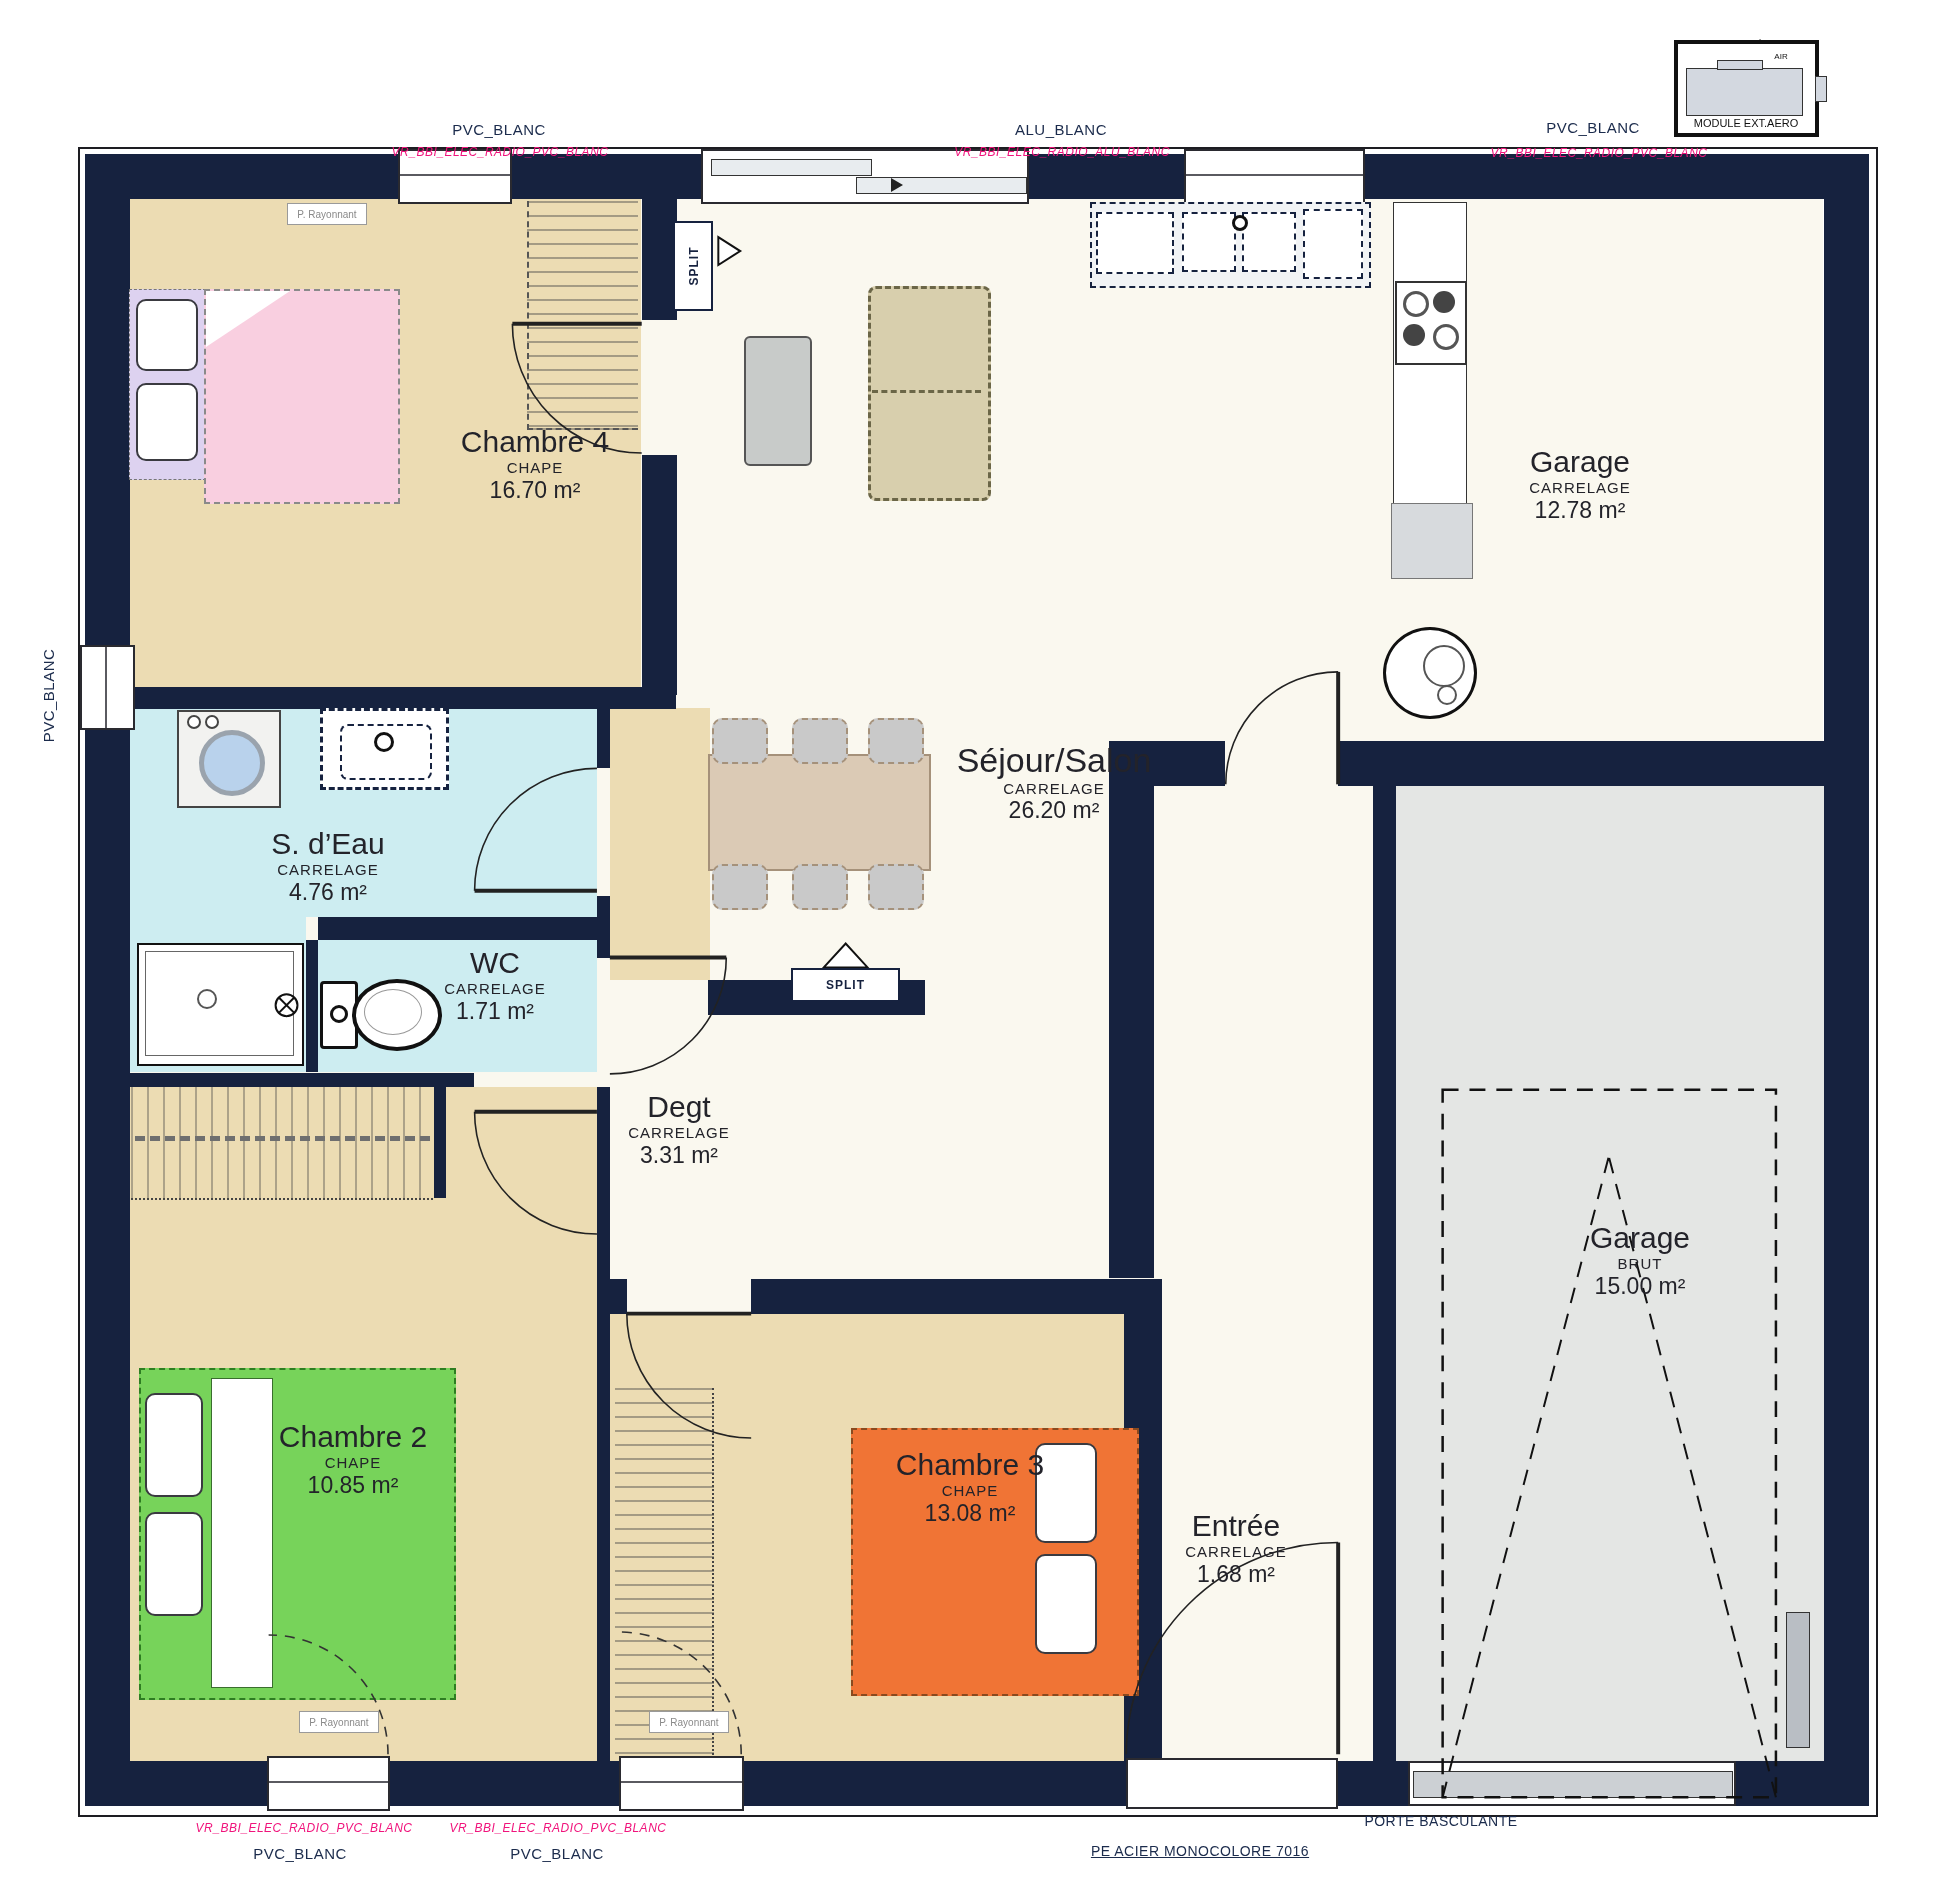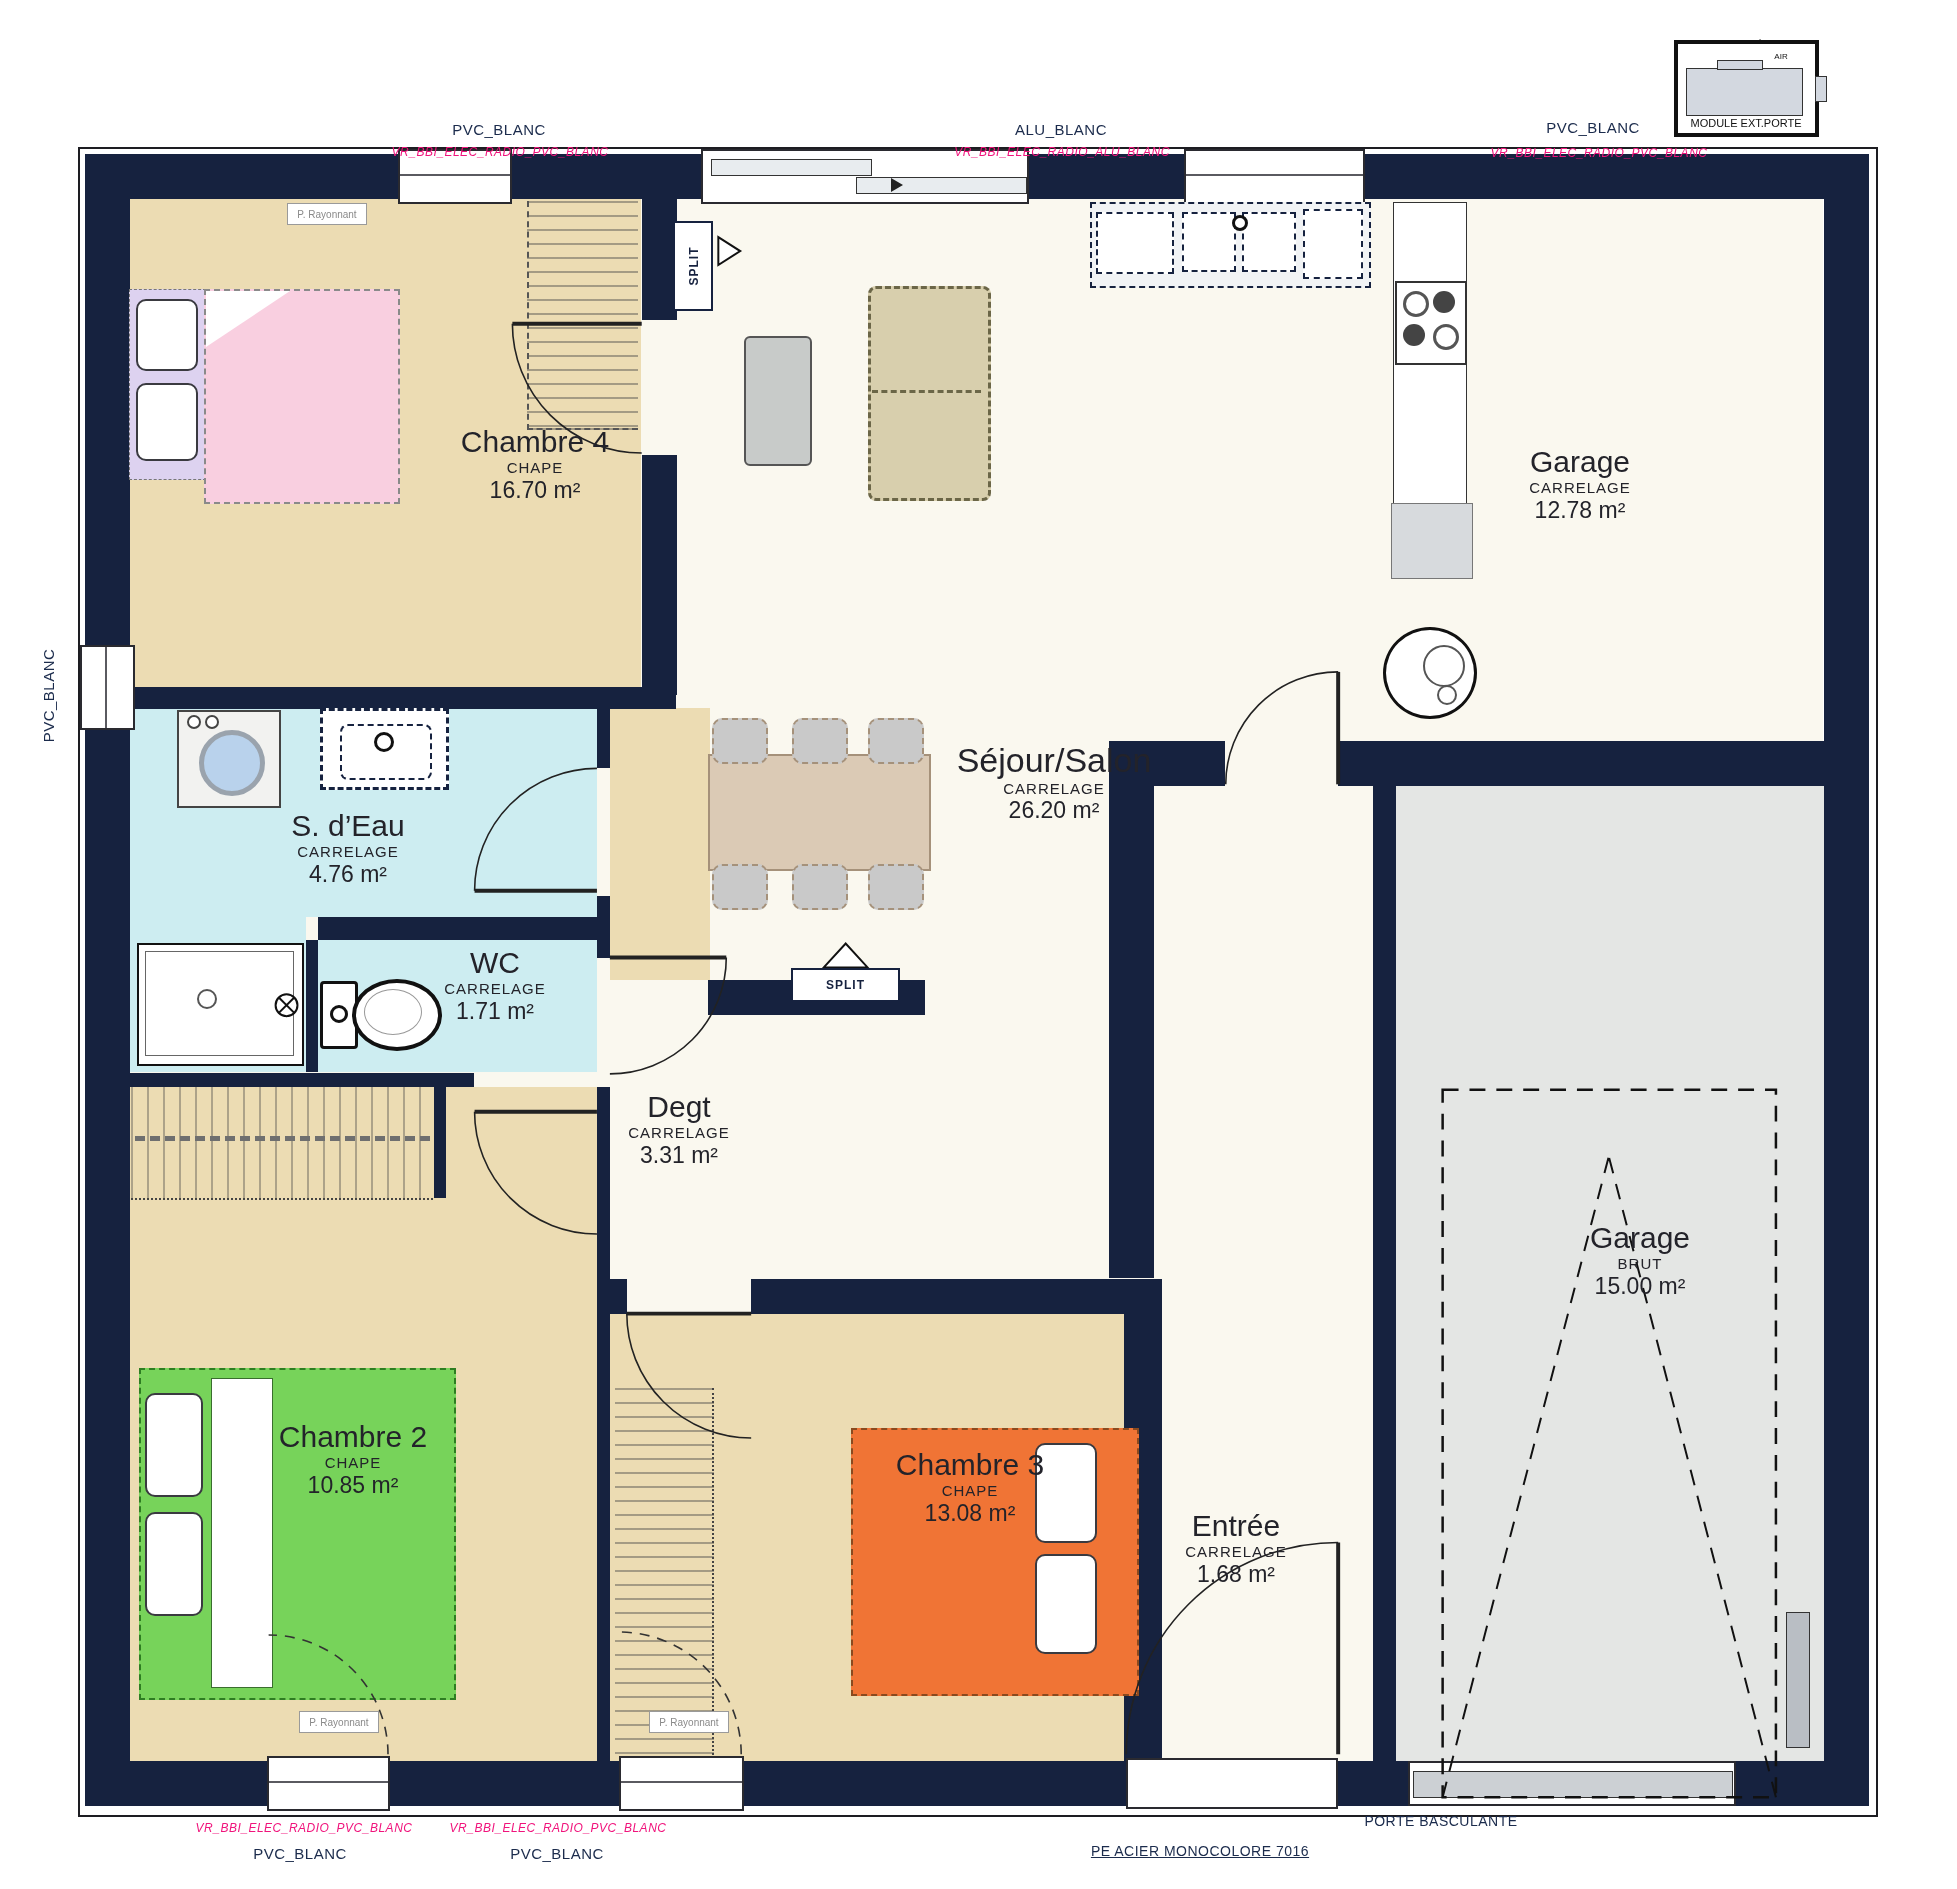--- a/index.html
+++ b/index.html
@@ -209,38 +209,38 @@
   </div>
   <div class="small-box" style="left:649px;top:1711px;width:80px;height:22px;">
     <span>P. Rayonnant</span>
   </div>
 
   <div class="fill" style="left:1674px;top:40px;width:145px;height:97px;background:#fff;border:4px solid #111;box-sizing:border-box;"></div>
   <div class="fill" style="left:1686px;top:68px;width:115px;height:46px;background:#d3d8e0;border:1px solid #333;"></div>
   <div class="fill" style="left:1717px;top:60px;width:44px;height:8px;background:#d3d8e0;border:1px solid #333;"></div>
   <div class="fill" style="left:1815px;top:76px;width:10px;height:24px;background:#d3d8e0;border:1px solid #333;"></div>
   <div class="lbl" style="left:1781px;top:52px;font-size:8px;color:#111;">AIR</div>
-  <div class="lbl" style="left:1746px;top:117px;font-size:11px;color:#111;">MODULE EXT.PORTE</div>
+  <div class="lbl" style="left:1746px;top:117px;font-size:11px;color:#111;">MODULE EXT.AERO</div>
 
   <div class="room-lbl" style="left:535px;top:426px;">
     <div class="rn">Chambre 4</div>
     <div class="rm">CHAPE</div>
     <div class="ra">16.70 m²</div>
   </div>
   <div class="room-lbl" style="left:1580px;top:446px;">
     <div class="rn">Garage</div>
     <div class="rm">CARRELAGE</div>
     <div class="ra">12.78 m²</div>
   </div>
   <div class="room-lbl" style="left:1054px;top:742px;">
     <div class="rn rn-big">Séjour/Salon</div>
     <div class="rm">CARRELAGE</div>
     <div class="ra">26.20 m²</div>
   </div>
-  <div class="room-lbl" style="left:328px;top:810px;margin-left:20px;">
+  <div class="room-lbl" style="left:328px;top:828px;">
     <div class="rn">S. d’Eau</div>
     <div class="rm">CARRELAGE</div>
     <div class="ra">4.76 m²</div>
   </div>
   <div class="room-lbl" style="left:495px;top:947px;">
     <div class="rn">WC</div>
     <div class="rm">CARRELAGE</div>
     <div class="ra">1.71 m²</div>
   </div>
   <div class="room-lbl" style="left:679px;top:1091px;">

